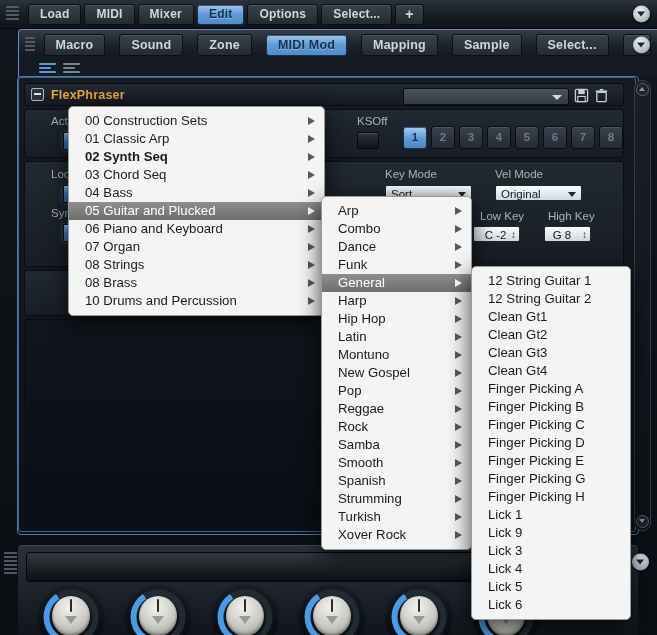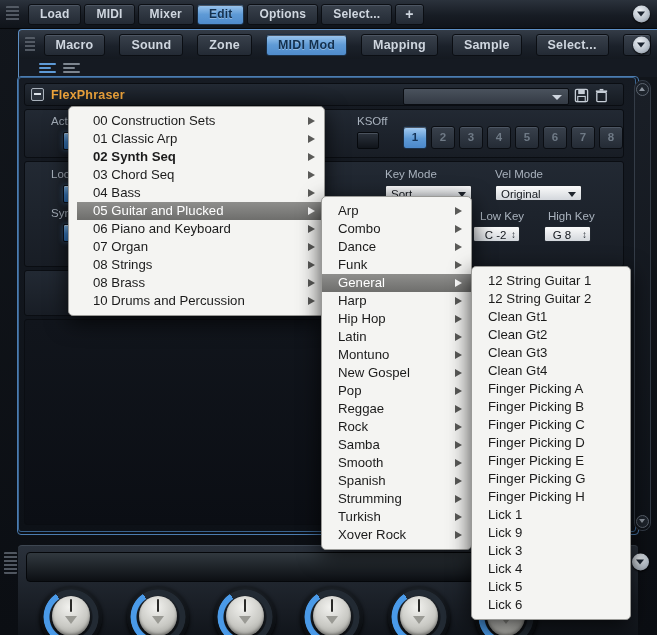--- a/index.html
+++ b/index.html
@@ -143,21 +143,21 @@
      border-radius:5px;box-shadow:0 6px 22px rgba(0,0,0,.75);
      padding:5px 0;box-sizing:border-box;z-index:50;}
   .mi{position:relative;height:18px;line-height:18px;font-size:13.2px;
       color:#1b1b1b;padding:0 26px 0 16px;white-space:nowrap;}
   .mi.bold{font-weight:bold;}
   .mi.sel{background:linear-gradient(#8e8e8c,#6e6e6c);color:#fff;}
   .mi .ar{position:absolute;right:9px;top:5px;width:0;height:0;
       border-top:4.5px solid transparent;border-bottom:4.5px solid transparent;
       border-left:7px solid #5a5a58;}
   .mi.sel .ar{border-left-color:#fff;}
-  #menu1{left:68px;top:106px;width:257px;padding-left:8px;}
+  #menu1{left:68px;top:106px;width:257px;}
   #menu2{left:321px;top:196px;width:151px;}
   #menu3{left:471px;top:266px;width:160px;}
   #menu3 .mi{padding-right:24px;}
 </style>
 </head>
 <body>
 
 <div id="app">
 
   <div class="tabbar tabbar1">

